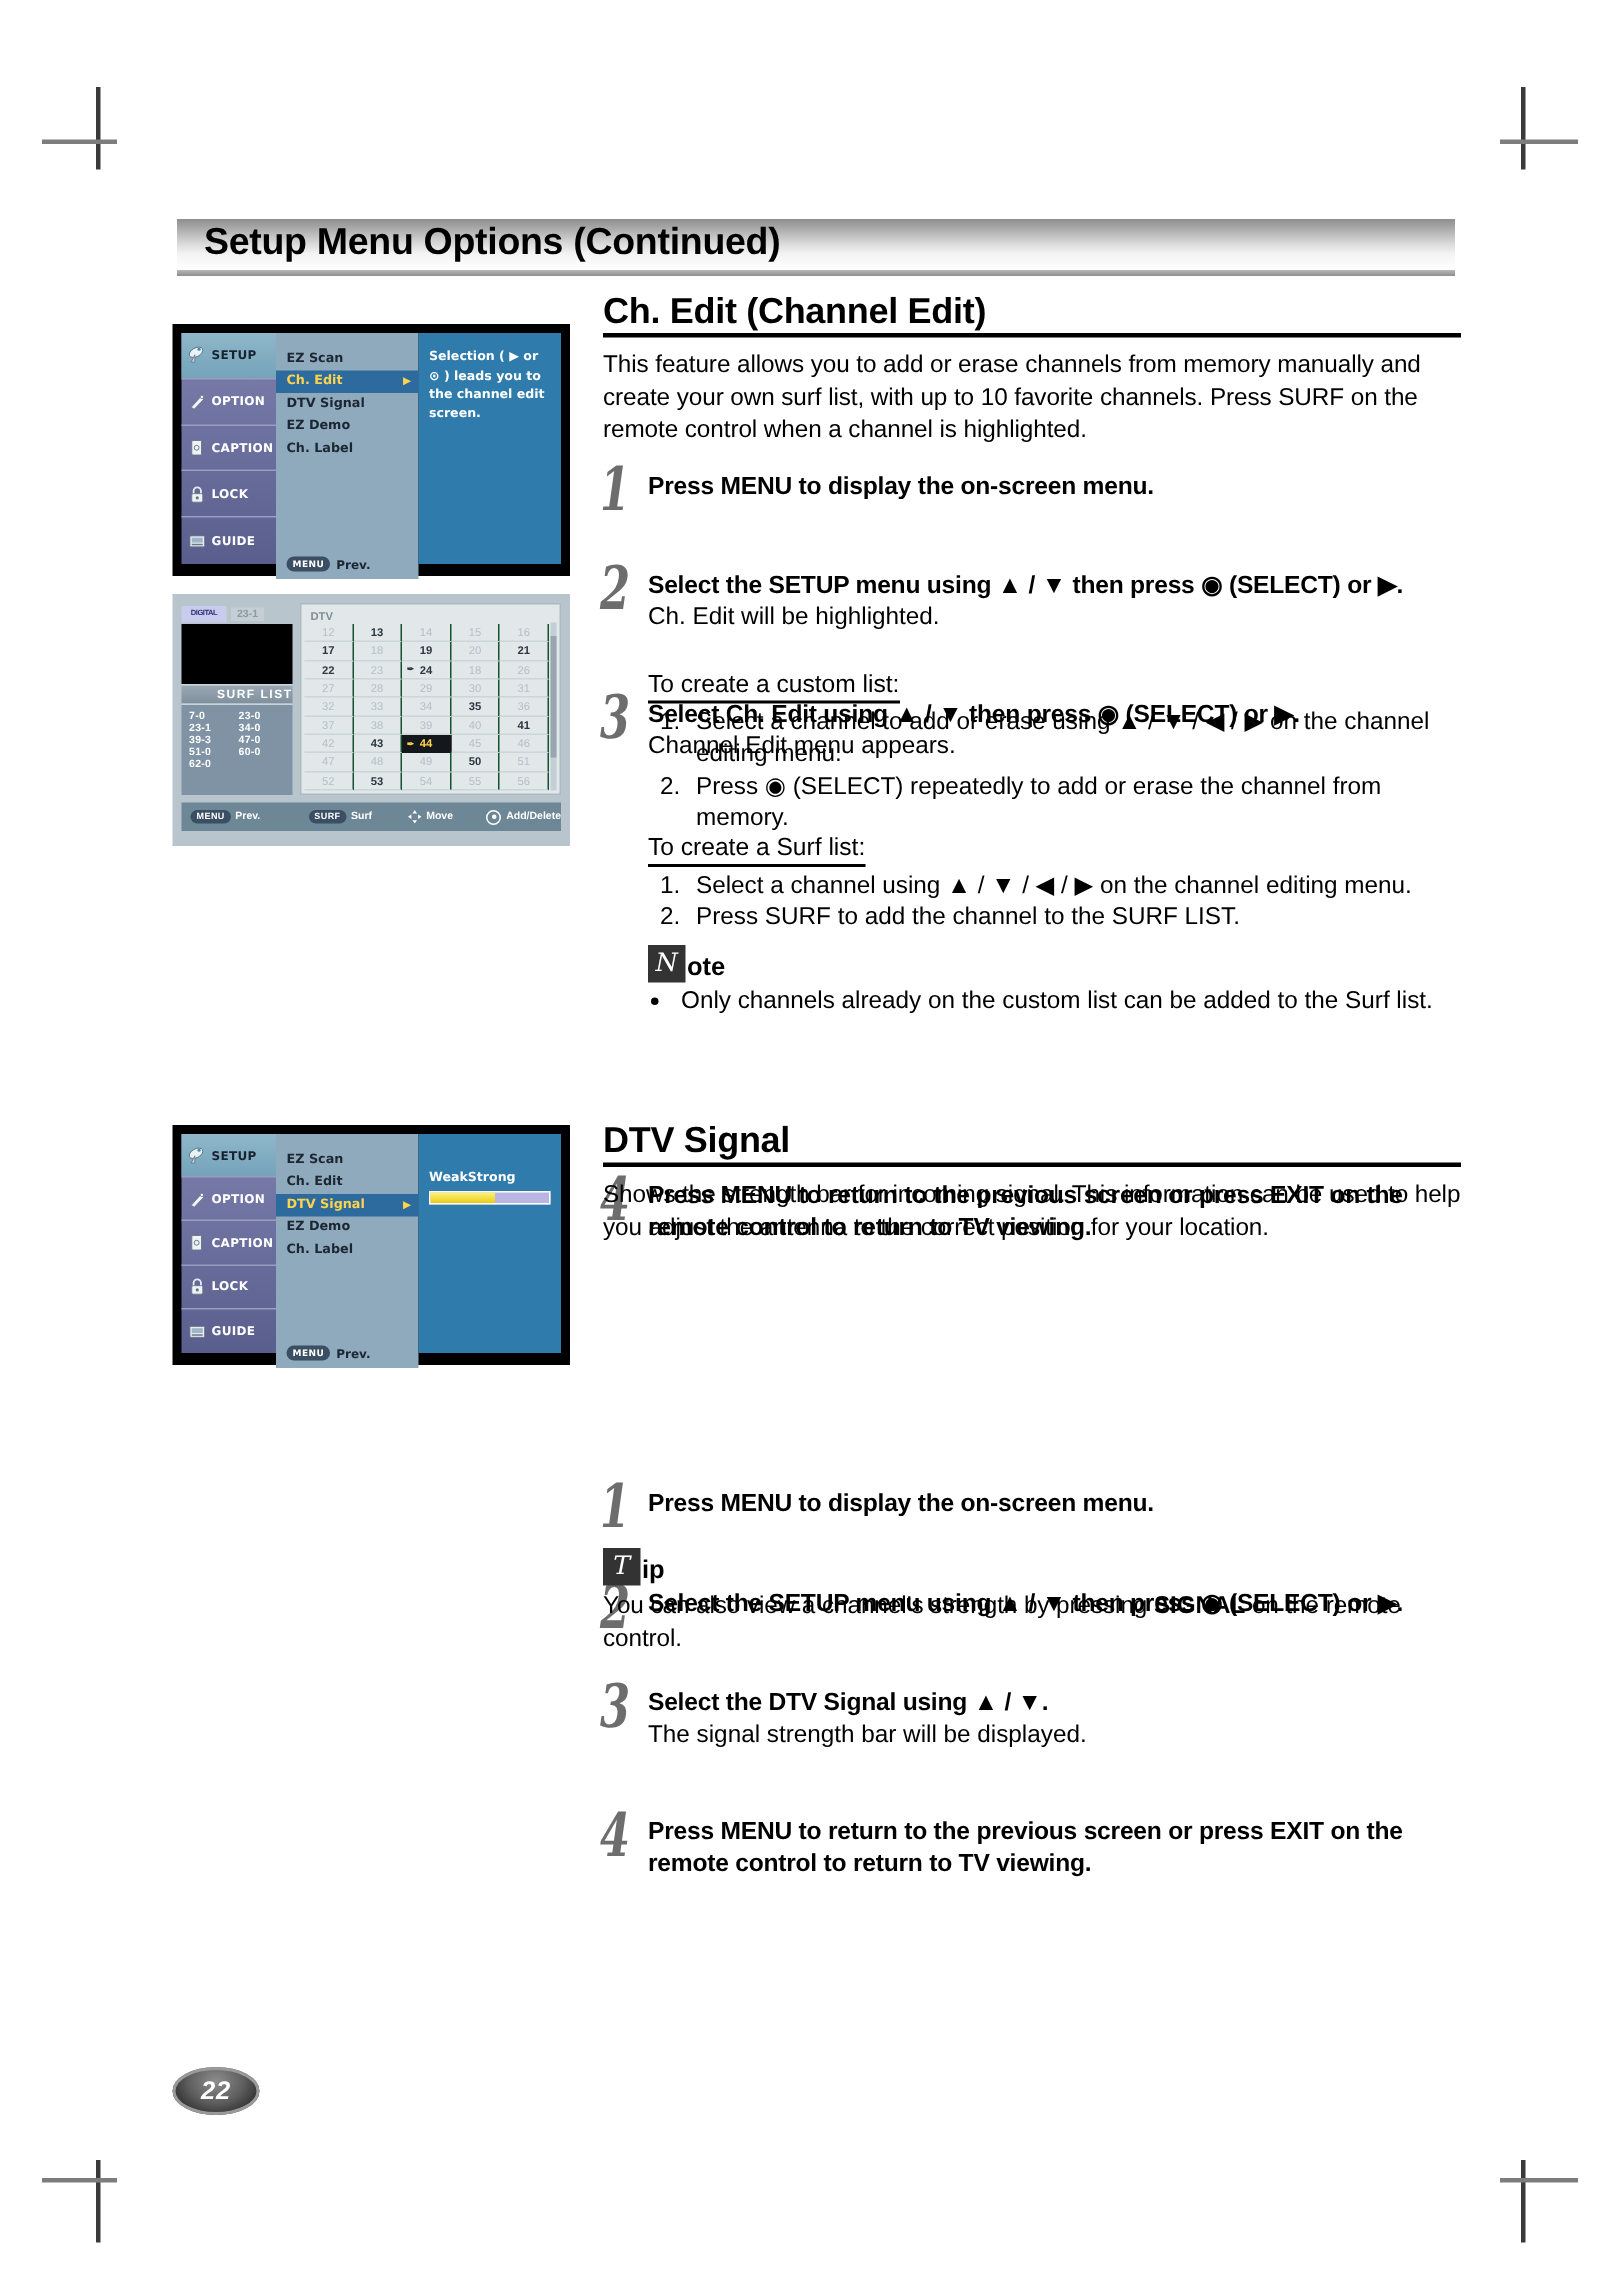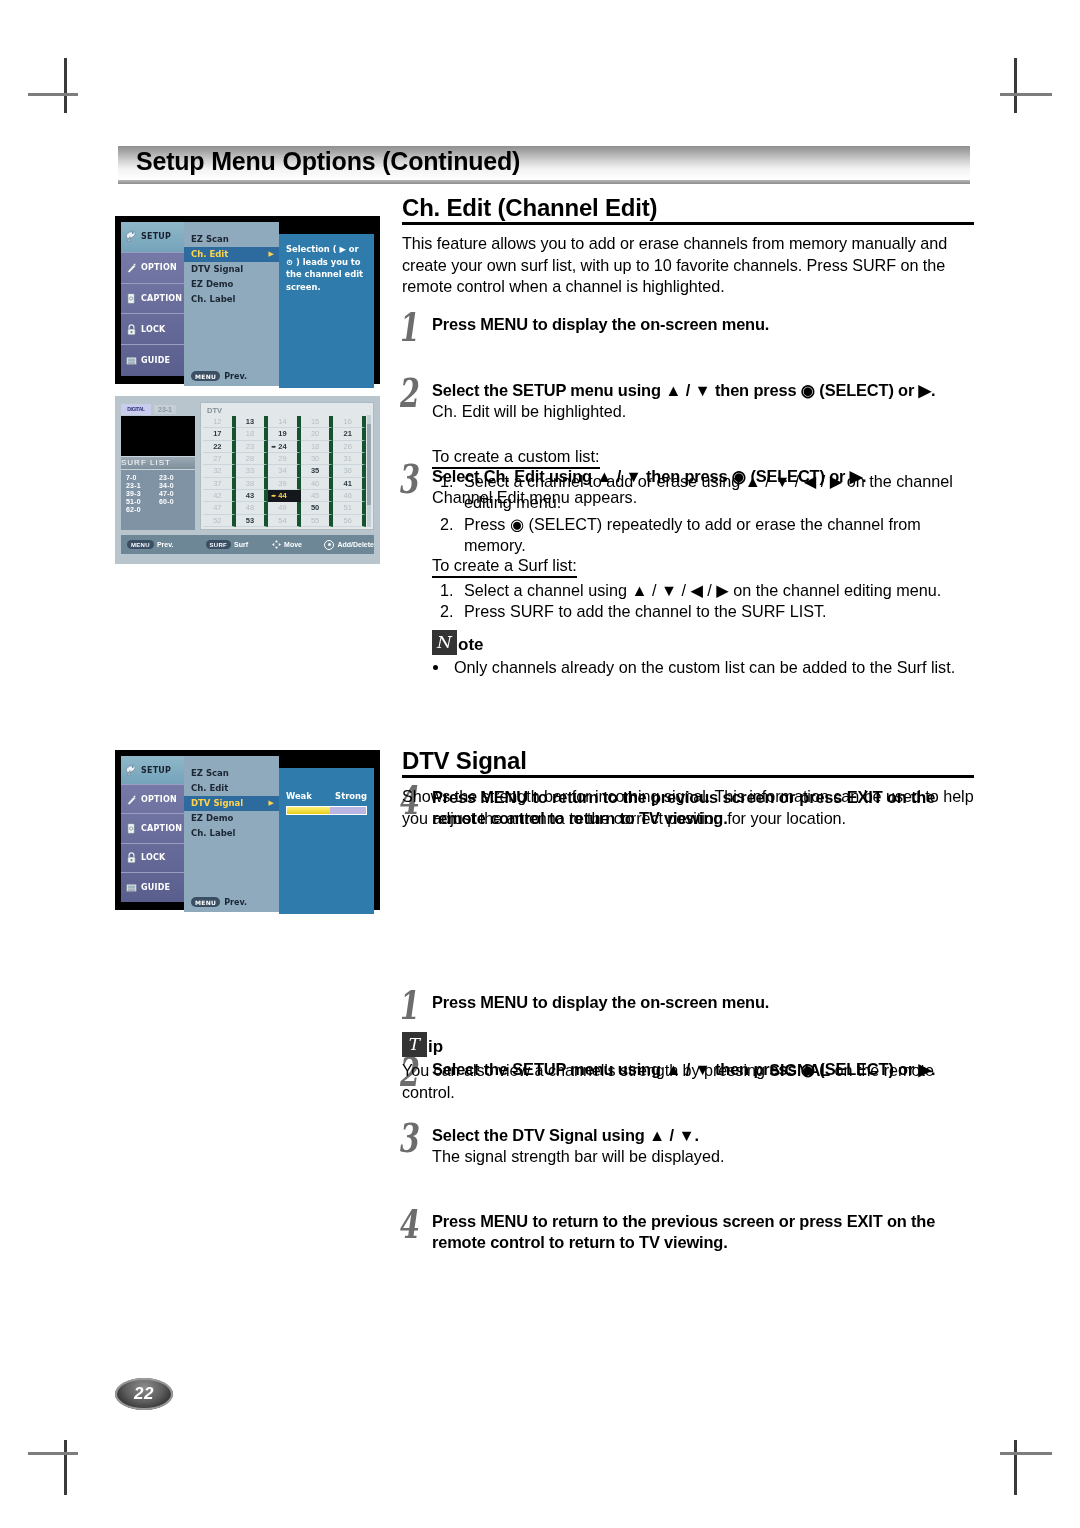--- a/index.html
+++ b/index.html
@@ -230,33 +230,33 @@
     border-radius: 6px;
     font-size: 6px;
     font-weight: bold;
     padding: 1.5px 4px;
     letter-spacing: 0.3px;
   }
   .osd-prev-label { font-size: 8px; font-weight: bold; color: #1b2733; }
 
   .osd-panel {
     position: absolute;
-    left: 158px; top: 12px; right: 0; height: 100%;
+    left: 158px; top: 0; right: 0; height: 100%;
     background: #2f7bab;
     color: #ffffff;
     padding: 9px 7px;
     box-sizing: border-box;
     font-size: 8.4px;
     font-weight: bold;
     line-height: 12.5px;
   }
 
   
   .sig-labels {
-    display: flex; justify-content: space-between;
+    display: flex; justify-content: flex-start;
     font-size: 8.4px; font-weight: bold;
     margin-top: 18px;
   }
   .sig-bar {
     margin-top: 3px;
     height: 9px;
     background: #b9b6e3;
     border: 1px solid #ffffff;
     position: relative;
     box-sizing: border-box;
@@ -289,21 +289,21 @@
     letter-spacing: -0.3px;
   }
   .ce-chnum {
     font-size: 7px; color: #8b9aa3; font-weight: bold;
     background: #c4ced4; padding: 1px 4px;
   }
   .ce-preview { height: 40px; background: #000000; }
   .ce-surf-head {
     background: linear-gradient(to bottom,#9aa9b4,#7f8f9c);
     color: #ffffff;
-    font-size: 8px; font-weight: normal; text-align: left;
+    font-size: 8px; font-weight: bold; text-align: right;
     letter-spacing: 1px;
     border-top: 1px solid #c9d3da; border-bottom: 1px solid #c9d3da;
     height: 12px; line-height: 12px;
   }
   .ce-surf-body {
     flex: 1;
     background: #7f93a5;
     padding: 4px 5px;
     display: grid;
     grid-template-columns: 1fr 1fr;
@@ -327,21 +327,21 @@
   .ce-grid {
     flex: 1;
     display: grid;
     grid-template-columns: repeat(5, 1fr);
     margin-right: 5px;
   }
   .ce-cell {
     font-size: 7.5px;
     display: flex; align-items: center; justify-content: center;
     color: #b4bfc6;
-    border-right: 4px solid #14532d;
+    border-right: 1px solid #14532d;
     border-bottom: 1px solid #ccd5da;
     position: relative;
   }
   .ce-cell.bold { color: #2c3840; font-weight: bold; }
   .ce-cell.sel { background: #14181c; color: #ffd34d; font-weight: bold; border-color: #14181c; }
   .ce-cell .pen { position: absolute; left: 3px; font-size: 6px; }
   .ce-scroll {
     position: absolute; right: 2px; top: 12px; bottom: 2px; width: 4px;
     background: #c3ced5;
   }

